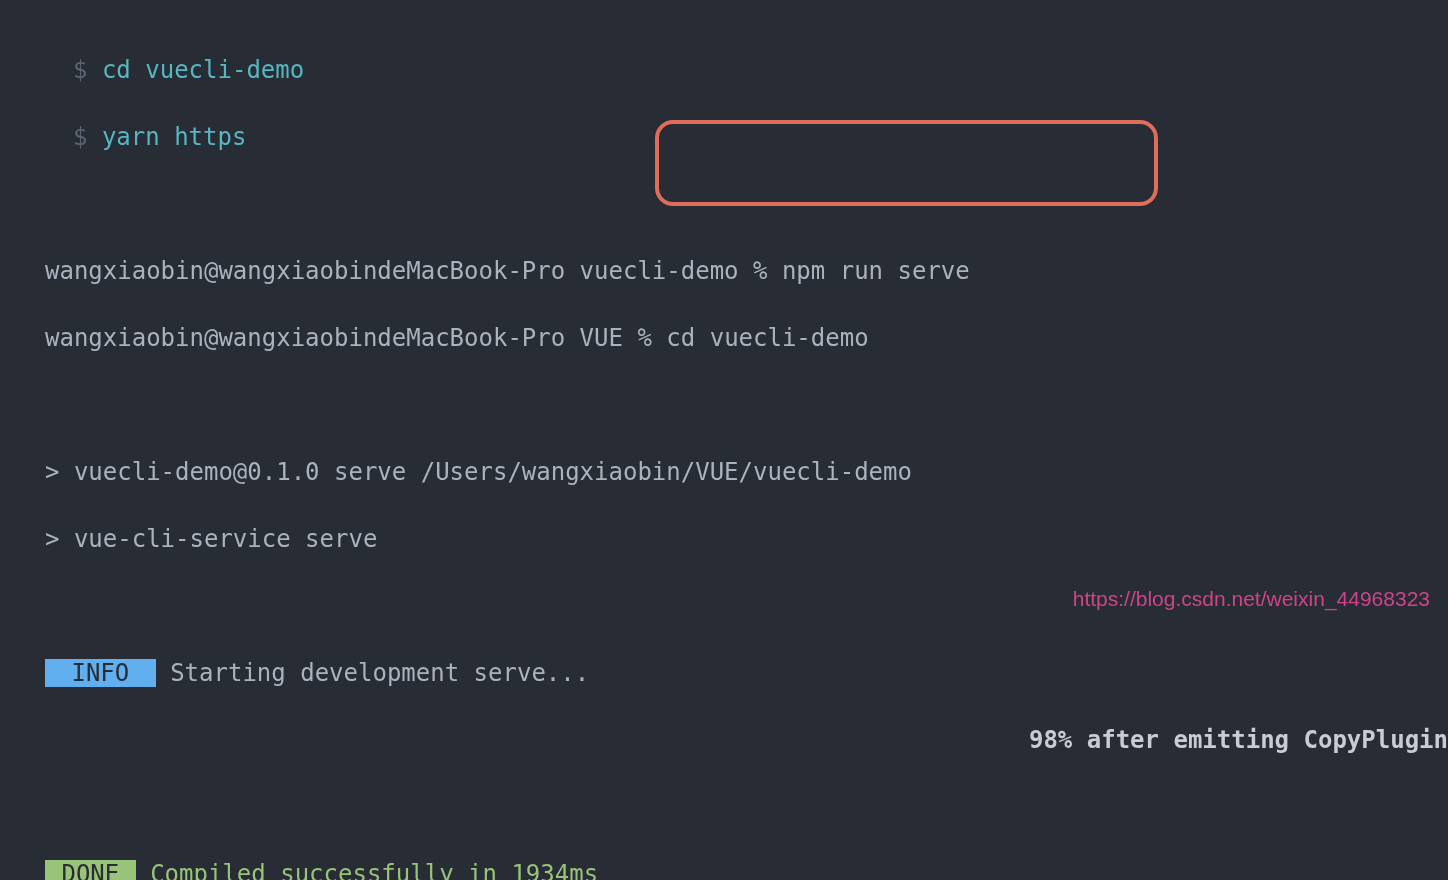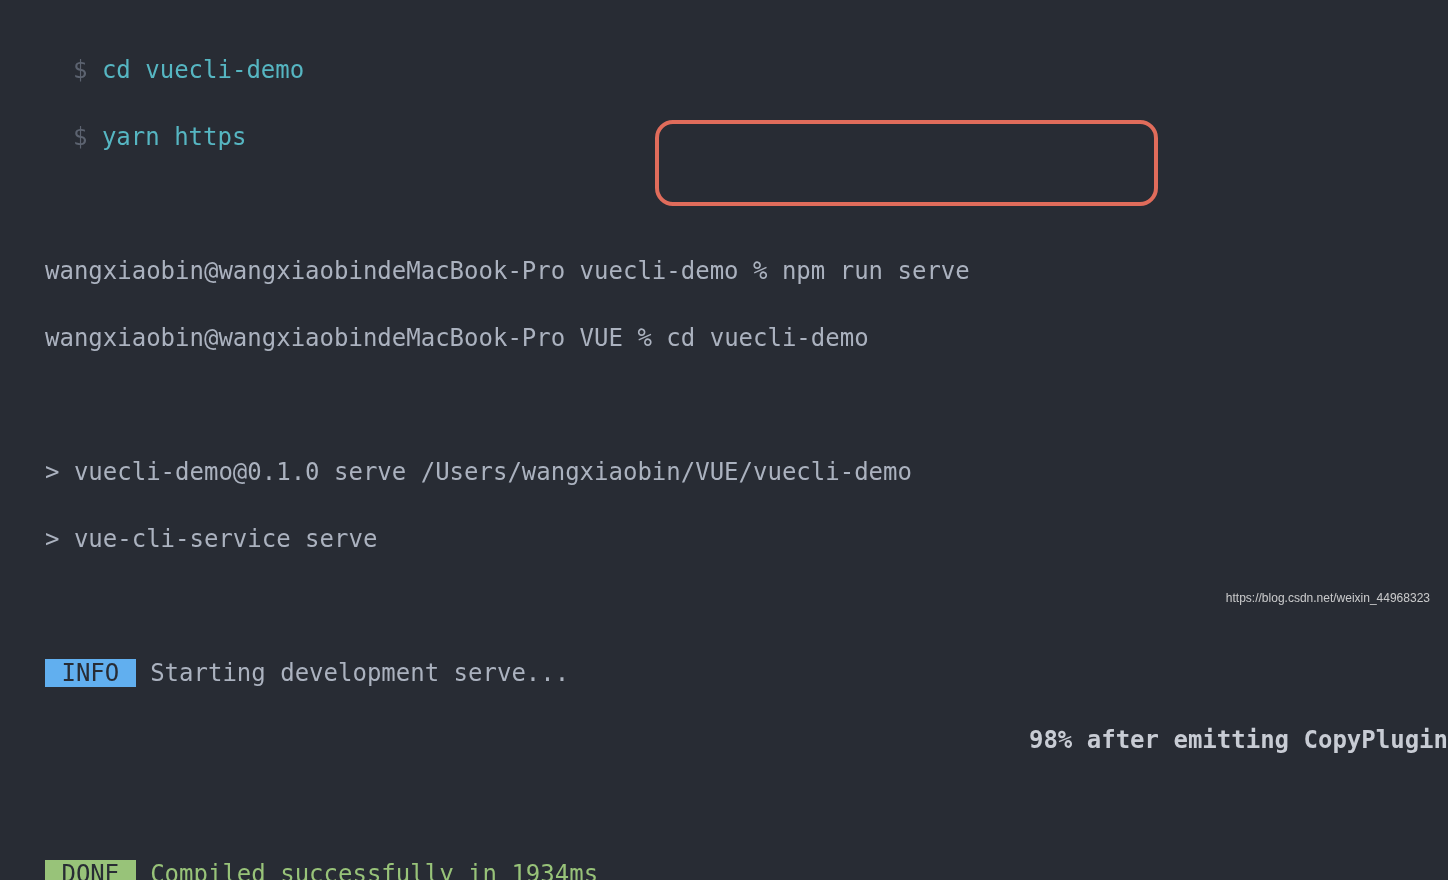--- a/index.html
+++ b/index.html
@@ -23,42 +23,42 @@
     white-space:pre;
   }
   .prompt-dollar{color:#5c6370;}
   .cmd-cyan{color:#56b6c2;}
   .dim{color:#abb2bf;}
   .bold{font-weight:700;color:#c8ccd4;text-align:right;}
   .info-badge{
     background:#61afef;
     color:#282c34;
     font-weight:400;
-    padding:0 2px;
+    padding:0 12px;
   }
   .done-badge{
     background:#98c379;
     color:#282c34;
     font-weight:400;
     padding:0 2px;
   }
   .done-text{color:#98c379;}
   .highlight-box{
     position:absolute;
     border:4px solid #e06c5b;
     border-radius:18px;
     pointer-events:none;
   }
   .watermark{
     position:absolute;
     right:18px;
     bottom:14px;
     font-family:Arial,Helvetica,sans-serif;
-    font-size:12px;
-    color:#e5e5e5;
+    font-size:21px;
+    color:#ec4899;
     opacity:.85;
     white-space:nowrap;
   }
   .line{display:block;}
   .indent{padding-left:28px;display:block;}
 </style>
 </head>
 <body>
 
 <div class="terminal">

